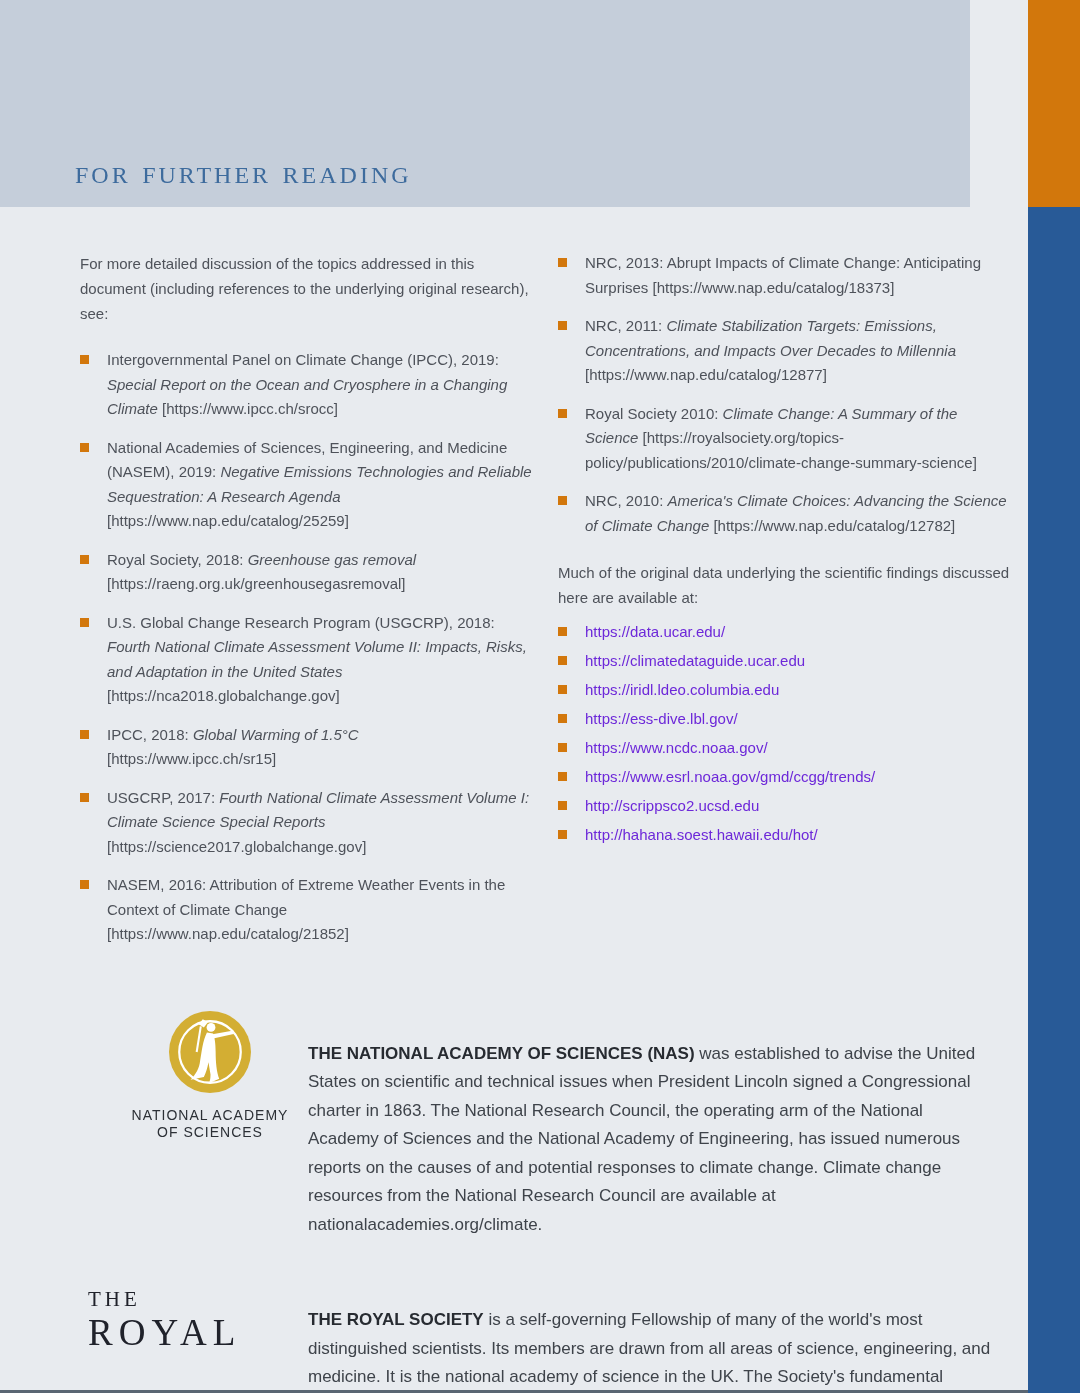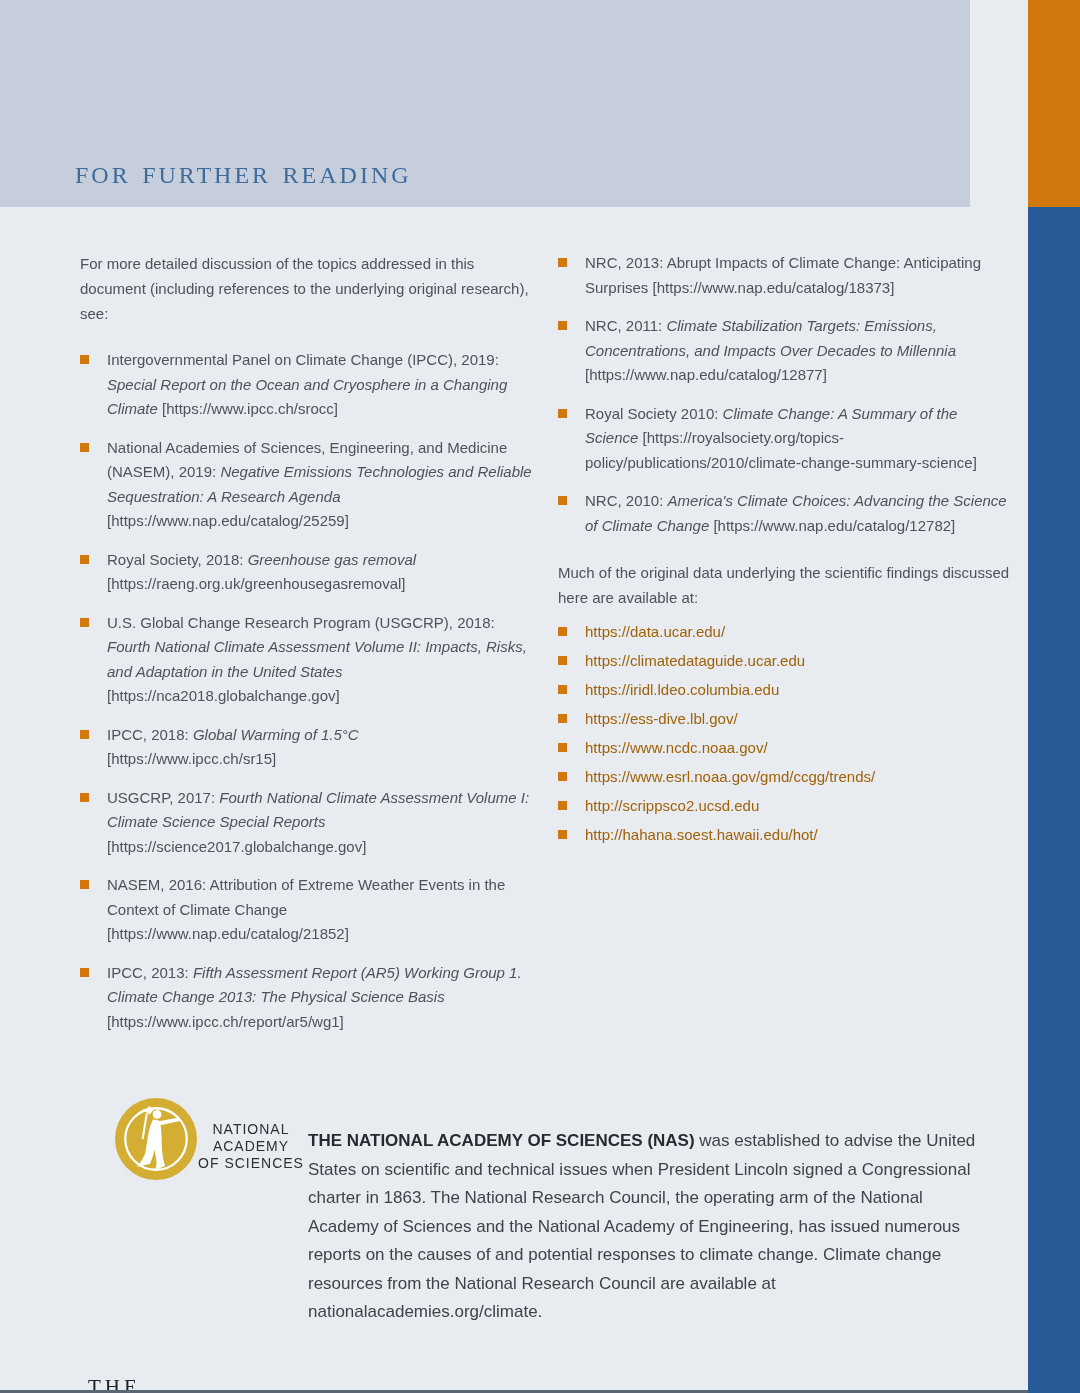--- a/index.html
+++ b/index.html
@@ -38,34 +38,34 @@
   .ref-item {
     position:relative; padding-left:27px; margin-bottom:14px;
     font-size:15px; line-height:24.5px; color:#4e525a;
   }
   .ref-item em { font-style:italic; }
   .bullet {
     position:absolute; left:0; top:7px; width:9px; height:9px; background:#d2770c;
   }
   .link-item {
     position:relative; padding-left:27px; margin-bottom:7px;
-    font-size:15px; line-height:22px; color:#a16207;
+    font-size:15px; line-height:22px; color:#6d28d9;
   }
   .link-item .bullet { top:6px; }
 
   
   .org-row { display:flex; margin-top:50px; align-items:flex-start; }
   .org-logo-col { width:228px; flex:0 0 228px; }
   .org-text {
     flex:1; font-size:17px; line-height:28.5px; color:#3e434a; max-width:684px;margin-top:29px;
   }
   .org-text b { color:#272b31; font-weight:700; }
 
   
-  .nas-logo-block { display:flex; flex-direction:row; align-items:center; width:190px; margin-left:35px; }
+  .nas-logo-block { display:flex; flex-direction:column; align-items:center; width:190px; margin-left:35px; }
   .nas-caption {
     margin-top:10px; text-align:center; color:#2c3036;
     font-size:14px; line-height:17px; letter-spacing:1px; font-weight:500;
   }
 
   
   .rs-row { margin-top:38px; }
   .rs-logo-block { font-family:"Liberation Serif", serif; color:#20222b; padding-left:8px; margin-top:10px; }
   .rs-the { font-size:21px; letter-spacing:4px; margin-bottom:2px; }
   .rs-royal { font-size:37px; letter-spacing:6px; line-height:38px; }
@@ -94,21 +94,20 @@
       <div class="col col-left">
         <p class="intro">For more detailed discussion of the topics addressed in this document (including references to the underlying original research), see:</p>
         <ul id="refs-left">
             <li class="ref-item"><span class="bullet"></span><span>Intergovernmental Panel on Climate Change (IPCC), 2019: </span><em>Special Report on the Ocean and Cryosphere in a Changing Climate</em><span> [https://www.ipcc.ch/srocc]</span></li>
             <li class="ref-item"><span class="bullet"></span><span>National Academies of Sciences, Engineering, and Medicine (NASEM), 2019: </span><em>Negative Emissions Technologies and Reliable Sequestration: A Research Agenda</em><span> [https://www.nap.edu/catalog/25259]</span></li>
             <li class="ref-item"><span class="bullet"></span><span>Royal Society, 2018: </span><em>Greenhouse gas removal</em><span> [https://raeng.org.uk/greenhousegasremoval]</span></li>
             <li class="ref-item"><span class="bullet"></span><span>U.S. Global Change Research Program (USGCRP), 2018: </span><em>Fourth National Climate Assessment Volume II: Impacts, Risks, and Adaptation in the United States</em><span> [https://nca2018.globalchange.gov]</span></li>
             <li class="ref-item"><span class="bullet"></span><span>IPCC, 2018: </span><em>Global Warming of 1.5°C</em><span>  [https://www.ipcc.ch/sr15]</span></li>
             <li class="ref-item"><span class="bullet"></span><span>USGCRP, 2017: </span><em>Fourth National Climate Assessment Volume I: Climate Science Special Reports</em><span> [https://science2017.globalchange.gov]</span></li>
             <li class="ref-item"><span class="bullet"></span><span>NASEM, 2016:  Attribution of Extreme Weather Events in the Context of Climate Change [https://www.nap.edu/catalog/21852]</span></li>
-            <li class="ref-item"><span class="bullet"></span><span>IPCC, 2013: </span><em>Fifth Assessment Report (AR5) Working Group 1. Climate Change 2013: The Physical Science Basis</em><span> [https://www.ipcc.ch/report/ar5/wg1]</span></li>
           </ul>
       </div>
       <div class="col col-right">
         <ul id="refs-right">
             <li class="ref-item"><span class="bullet"></span><span>NRC, 2013:  Abrupt Impacts of Climate Change: Anticipating Surprises [https://www.nap.edu/catalog/18373]</span></li>
             <li class="ref-item"><span class="bullet"></span><span>NRC, 2011: </span><em>Climate Stabilization Targets: Emissions, Concentrations, and Impacts Over Decades to Millennia</em><span> [https://www.nap.edu/catalog/12877]</span></li>
             <li class="ref-item"><span class="bullet"></span><span>Royal Society 2010: </span><em>Climate Change: A Summary of the Science</em><span> [https://royalsociety.org/topics-policy/publications/2010/climate-change-summary-science]</span></li>
             <li class="ref-item"><span class="bullet"></span><span>NRC, 2010: </span><em>America's Climate Choices:  Advancing the Science of Climate Change</em><span>  [https://www.nap.edu/catalog/12782]</span></li>
           </ul>
         <p class="data-intro">Much of the original data underlying the scientific findings discussed here are available at:</p>

